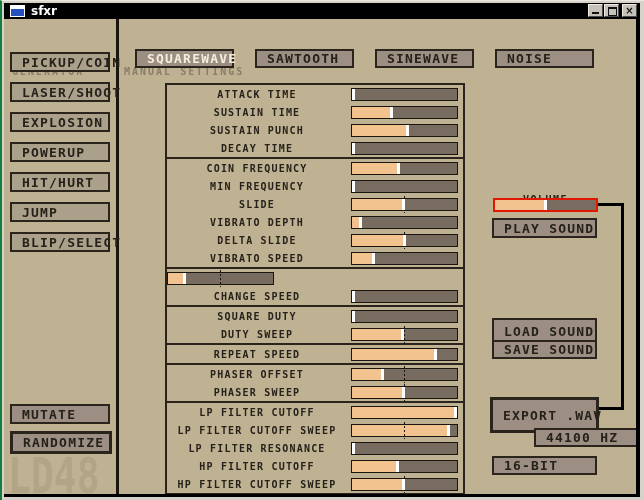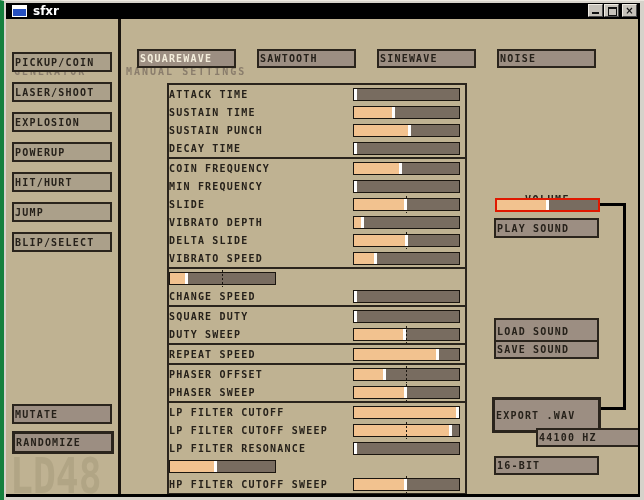--- a/index.html
+++ b/index.html
@@ -5,21 +5,21 @@
   :root{
     --background:#bfb292; --panel-button:#aba08a; --action-button:#9c8e82;
     --slider-track:#786c60; --slider-fill:#f2c28f; --slider-handle:#ffffff;
     --volume-accent:#e01800; --text-dark:#26211a; --text-header:#8a7d6c;
     --selected-text:#f4eedc; --watermark:#b1a585; --border-dark:#2a241c;
     --titlebar-bg:#000000; --titlebar-text:#ffffff; --frame:#d6d2ca;
   }
   html,body{margin:0;padding:0;}
   #stage{position:relative;width:644px;height:500px;background:var(--frame);
     font-family:"DejaVu Sans Mono",monospace;font-weight:700;overflow:hidden;
-    border-left:4px solid #15803d;border-top:1px solid #ece8e0;box-sizing:border-box;}
+    border-left:2px solid #15803d;border-top:1px solid #ece8e0;box-sizing:border-box;}
   #win-black{position:absolute;left:2px;top:2px;right:4px;bottom:3px;background:#000;}
   #titlebar{position:absolute;left:0;top:0;right:0;height:16px;background:var(--titlebar-bg);
     display:flex;align-items:center;}
   #win-icon{position:absolute;left:6px;top:2px;width:15px;height:12px;background:#fff;}
   #win-icon .icon-body{position:absolute;left:1px;top:4px;right:1px;bottom:1px;background:#2650c0;}
   #win-title{position:absolute;left:27px;top:1px;color:var(--titlebar-text);
     font-family:"DejaVu Sans",sans-serif;font-size:12px;font-weight:700;}
   #win-controls{position:absolute;right:3px;top:1px;display:flex;}
   .win-btn{width:15px;height:13px;background:#c6c2ba;border:1px solid;box-sizing:border-box;
     border-color:#f0ece4 #4a4a4a #4a4a4a #f0ece4;position:relative;margin-left:1px;}
@@ -27,39 +27,39 @@
   .glyph-min{position:absolute;left:3px;bottom:2px;width:7px;height:2px;background:#111;}
   .glyph-max{position:absolute;left:3px;top:2px;width:7px;height:6px;border:1px solid #111;border-top-width:2px;}
   .glyph-close{position:absolute;left:0;top:-1px;width:13px;text-align:center;
     font-size:10px;line-height:13px;color:#111;font-family:"DejaVu Sans",sans-serif;font-weight:700;}
   #client{position:absolute;left:0;top:16px;width:632px;height:475px;background:var(--background);overflow:hidden;}
 
   .hdr{position:absolute;font-size:10px;letter-spacing:2px;color:var(--text-header);white-space:nowrap;margin-top:40px;}
   #divider{position:absolute;left:112px;top:0;width:3px;height:475px;background:#1a150f;}
 
   .btn{box-sizing:border-box;border:2px solid var(--border-dark);color:var(--text-dark);
-    font-size:10px;letter-spacing:1.2px;display:flex;align-items:center;padding-left:1px;
+    font-size:13px;letter-spacing:1.2px;display:flex;align-items:center;padding-left:10px;
     white-space:nowrap;cursor:default;}
   .gen-btn{width:100px;height:20px;background:var(--panel-button);margin-bottom:10px;}
   #generator-buttons{position:absolute;left:6px;top:33px;}
   #mutate-button{position:absolute;left:6px;top:385px;width:100px;height:20px;background:var(--action-button);}
   #randomize-button{position:absolute;left:6px;top:412px;width:102px;height:23px;
     background:var(--action-button);border-width:3px;}
   #watermark{position:absolute;left:4px;top:432px;font-size:38px;letter-spacing:0;
     color:var(--watermark);transform:scaleY(1.3);transform-origin:top left;line-height:38px;}
 
   #wave-buttons{position:absolute;left:131px;top:30px;display:flex;gap:21px;}
   .wave-btn{width:99px;height:19px;background:var(--action-button);}
   .wave-btn.selected{color:var(--selected-text);}
 
   #slider-panel{position:absolute;left:161px;top:64px;width:300px;}
   .slider-group{box-sizing:border-box;border:2px solid var(--border-dark);width:300px;margin-top:-2px;}
   .slider-group:first-child{margin-top:0;}
   .slider-row{height:18px;display:flex;align-items:center;}
-  .slider-label{flex:1;text-align:left;padding-right:4px;font-size:10px;letter-spacing:1.2px;
+  .slider-label{flex:1;text-align:center;padding-right:4px;font-size:10px;letter-spacing:1.2px;
     color:var(--text-dark);white-space:nowrap;overflow:hidden;}
   .slider-bar{width:107px;height:13px;box-sizing:border-box;border:1px solid #1a150f;
     background:var(--slider-track);position:relative;margin-right:5px;flex:none;}
   .slider-fill{position:absolute;left:0;top:0;bottom:0;background:var(--slider-fill);}
   .slider-handle{position:absolute;top:0;bottom:0;width:3px;background:var(--slider-handle);}
   .center-tick{position:absolute;left:52px;top:-3px;bottom:-3px;width:1px;
     background:repeating-linear-gradient(to bottom,#1a150f 0 2px,transparent 2px 4px);}
 
   #volume-label{position:absolute;left:489px;top:175px;width:105px;text-align:center;
     font-size:10px;letter-spacing:1.5px;color:var(--text-dark);}
@@ -280,20 +280,21 @@
               </div>
             </div>
             <div class="slider-row">
               <span class="slider-label">LP FILTER RESONANCE</span>
               <div class="slider-bar">
                 <div class="slider-fill" style="width: 0px;"></div>
                 <div class="slider-handle" style="left: 0px;"></div>
               </div>
             </div>
             <div class="slider-row">
+              <span class="slider-label">HP FILTER CUTOFF</span>
               <div class="slider-bar">
                 <div class="slider-fill" style="width: 45px;"></div>
                 <div class="slider-handle" style="left: 44px;"></div>
               </div>
             </div>
             <div class="slider-row">
               <span class="slider-label">HP FILTER CUTOFF SWEEP</span>
               <div class="slider-bar">
                 <div class="slider-fill" style="width: 51px;"></div>
                 <div class="center-tick"></div>

